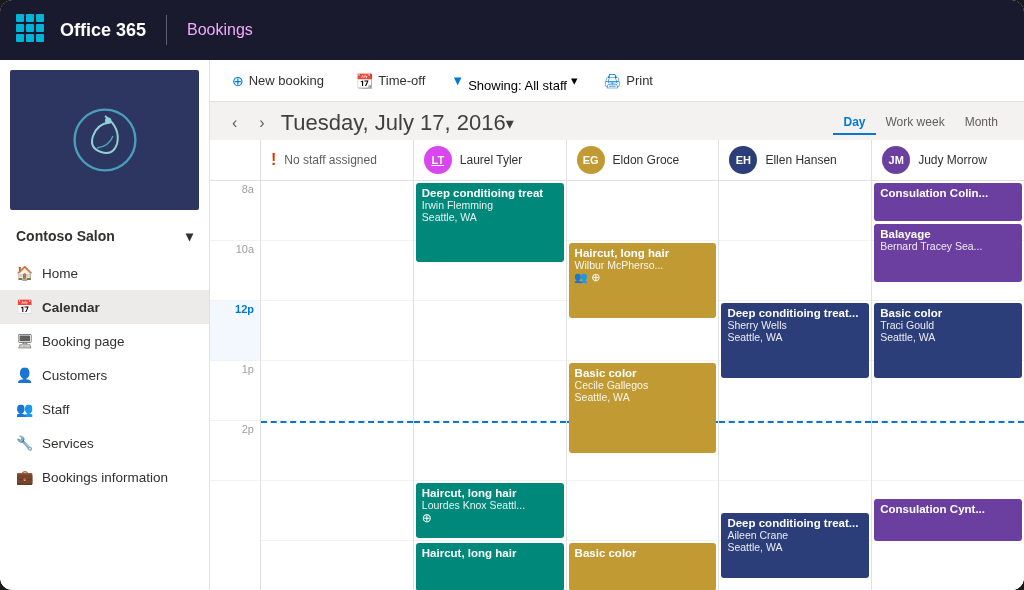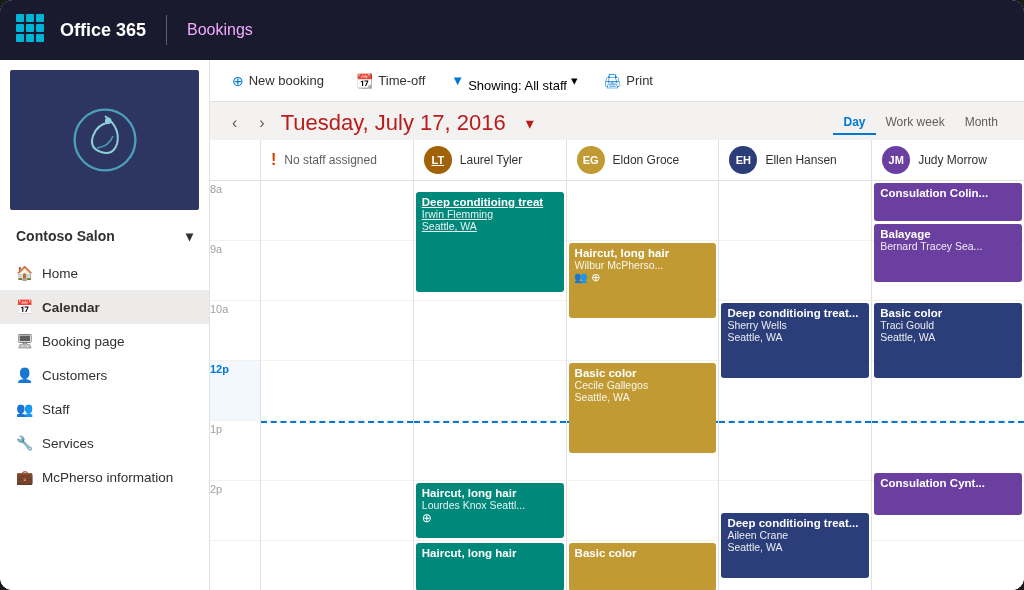--- a/index.html
+++ b/index.html
@@ -180,24 +180,24 @@
     }
     .nav-arrow {
       cursor: pointer;
       font-size: 16px;
       color: #605e5c;
       padding: 2px 6px;
     }
     .cal-date-title {
       font-size: 22px;
       font-weight: 300;
-      color: #b91c1c;
-      display: flex;
-      align-items: center;
-      gap: 20px;
+      color: #404040;
+      display: flex;
+      align-items: center;
+      gap: 0;
     }
     .view-switcher {
       display: flex;
       gap: 0;
       font-size: 12px;
     }
     .view-btn {
       padding: 4px 10px;
       cursor: pointer;
       color: #605e5c;
@@ -264,20 +264,21 @@
     .time-col {
       display: flex;
       flex-direction: column;
     }
     .time-slot {
       height: 60px;
       border-bottom: 1px solid #f3f2f1;
       padding: 2px 6px 0 0;
       font-size: 11px;
       color: #a19f9d;
+      text-align: right;
       flex-shrink: 0;
     }
     .time-slot.current {
       color: #0078d4;
       font-weight: 700;
       background: rgba(0,120,212,0.05);
     }
     .cal-col {
       border-left: 1px solid #e1e1e1;
       display: flex;
@@ -369,21 +370,21 @@
         <div class="nav-item">
           <span class="nav-icon">👥</span>
           <span>Staff</span>
         </div>
         <div class="nav-item">
           <span class="nav-icon">🔧</span>
           <span>Services</span>
         </div>
         <div class="nav-item">
           <span class="nav-icon">💼</span>
-          <span>McPherso information</span>
+          <span>Bookings information</span>
         </div>
       </nav>
     </div>
 
     <div class="content">
 
       <div class="toolbar">
         <div class="toolbar-btn">
           <span class="toolbar-icon">⊕</span>
           <span>New booking</span>
@@ -421,42 +422,41 @@
 
       <div class="cal-grid-wrap">
 
         <div class="staff-header">
           <div class="staff-cell"></div>
           <div class="staff-cell">
             <span class="exclamation-icon">!</span>
             <span style="font-size:12px;color:#605e5c;">No staff assigned</span>
           </div>
           <div class="staff-cell">
-            <div class="avatar" style="background:#a16207;text-decoration:underline;">LT</div>
+            <div class="avatar" style="background:#d946ef;text-decoration:underline;">LT</div>
             <span style="font-size:12px;">Laurel Tyler</span>
           </div>
           <div class="staff-cell">
             <div class="avatar" style="background:#c19a33;">EG</div>
             <span style="font-size:12px;">Eldon Groce</span>
           </div>
           <div class="staff-cell">
             <div class="avatar" style="background:#2c3e7a;">EH</div>
             <span style="font-size:12px;">Ellen Hansen</span>
           </div>
           <div class="staff-cell">
             <div class="avatar" style="background:#6b3fa0;">JM</div>
             <span style="font-size:12px;">Judy Morrow</span>
           </div>
         </div>
 
         <div class="time-grid">
 
           <div class="time-col">
             <div class="time-slot">8a</div>
-            <div class="time-slot">9a</div>
             <div class="time-slot">10a</div>
             <div class="time-slot current" style="color:#0078d4;font-weight:700;">12p</div>
             <div class="time-slot">1p</div>
             <div class="time-slot">2p</div>
           </div>
 
           <div class="cal-col">
             <div class="cal-row"></div>
             <div class="cal-row"></div>
             <div class="cal-row"></div>
@@ -468,21 +468,21 @@
 
           <div class="cal-col" style="position:relative;">
             <div class="cal-row"></div>
             <div class="cal-row"></div>
             <div class="cal-row"></div>
             <div class="cal-row"></div>
             <div class="cal-row current-time"></div>
             <div class="cal-row"></div>
             <div class="cal-row"></div>
 
-            <div class="event-block bg-teal" style="top:11px;height:100px;text-decoration:underline;">
+            <div class="event-block bg-teal" style="top:2px;height:79px;">
               <div class="event-title">Deep conditioing treat</div>
               <div class="event-sub">Irwin Flemming</div>
               <div class="event-sub">Seattle, WA</div>
             </div>
 
             <div class="event-block bg-teal" style="top:302px;height:55px;">
               <div class="event-title">Haircut, long hair</div>
               <div class="event-sub">Lourdes Knox  Seattl...</div>
               <span style="font-size:12px;">⊕</span>
             </div>
@@ -557,21 +557,21 @@
               <div class="event-title">Balayage</div>
               <div class="event-sub">Bernard Tracey  Sea...</div>
             </div>
 
             <div class="event-block bg-navy" style="top:122px;height:75px;">
               <div class="event-title">Basic color</div>
               <div class="event-sub">Traci Gould</div>
               <div class="event-sub">Seattle, WA</div>
             </div>
 
-            <div class="event-block bg-purple" style="top:292px;height:42px;">
+            <div class="event-block bg-purple" style="top:318px;height:42px;">
               <div class="event-title">Consulation  Cynt...</div>
             </div>
           </div>
         </div>
       </div>
     </div>
   </div>
 </div>
 
 </body></html>

